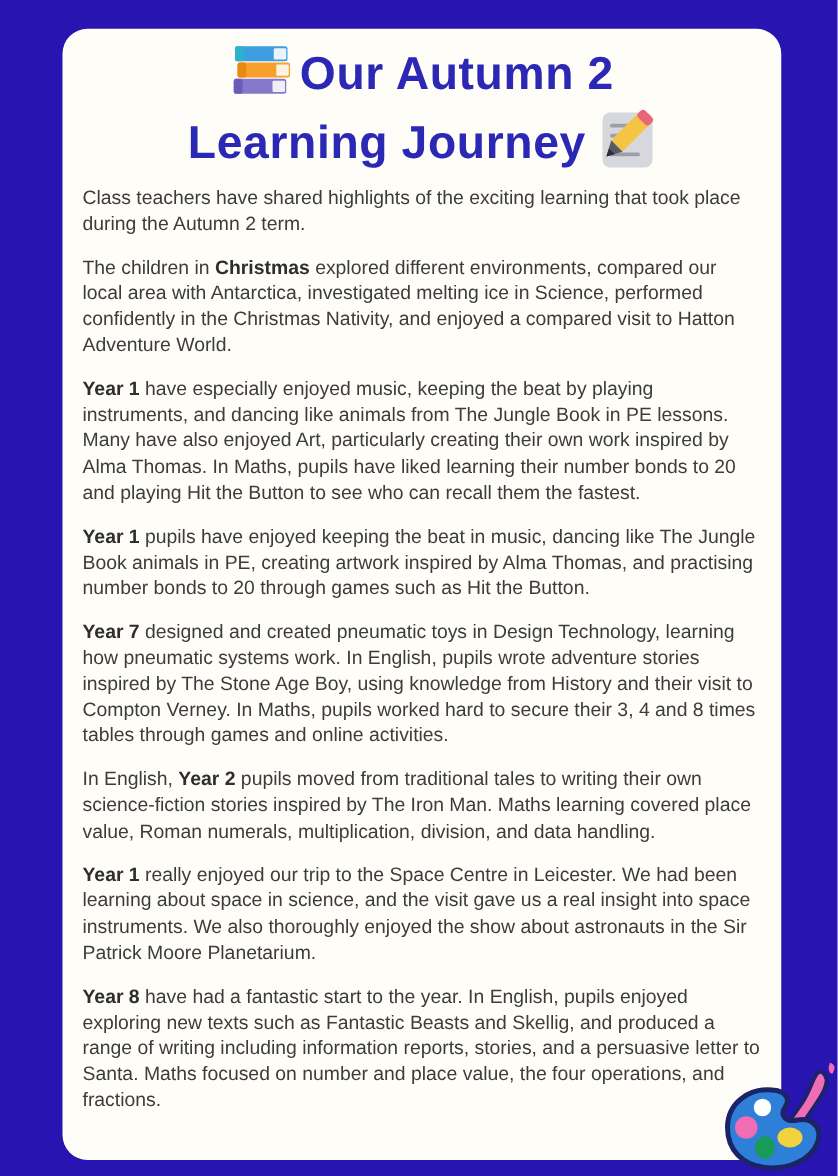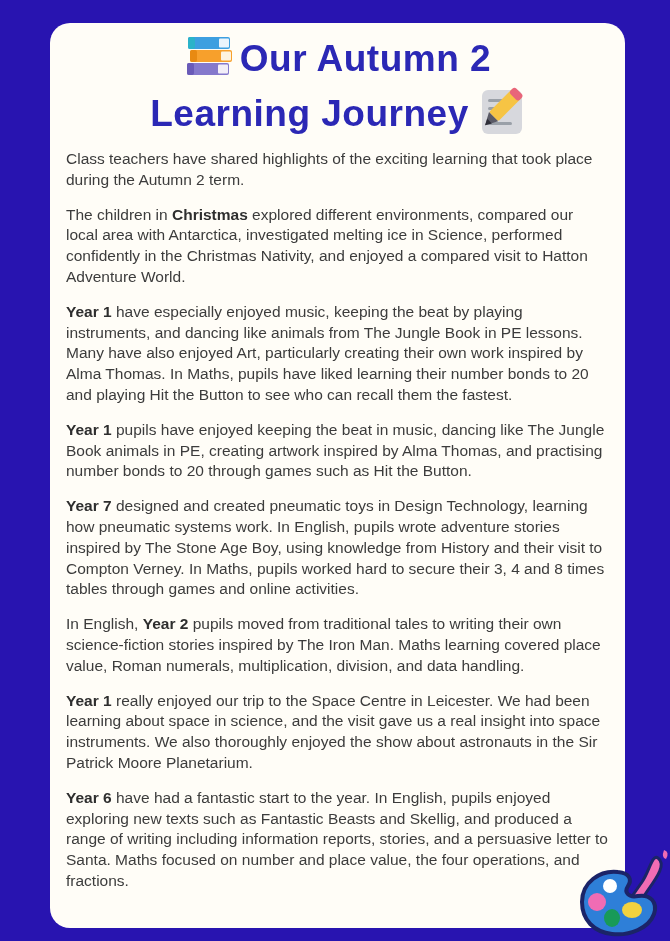--- a/index.html
+++ b/index.html
@@ -105,21 +105,21 @@
     <p><span></span><strong>Year 1</strong><span> have especially enjoyed music, keeping the beat by playing instruments, and dancing like animals from The Jungle Book in PE lessons. Many have also enjoyed Art, particularly creating their own work inspired by Alma Thomas. In Maths, pupils have liked learning their number bonds to 20 and playing Hit the Button to see who can recall them the fastest.</span></p>
 
     <p><span></span><strong>Year 1</strong><span> pupils have enjoyed keeping the beat in music, dancing like The Jungle Book animals in PE, creating artwork inspired by Alma Thomas, and practising number bonds to 20 through games such as Hit the Button.</span></p>
 
     <p><span></span><strong>Year 7</strong><span> designed and created pneumatic toys in Design Technology, learning how pneumatic systems work. In English, pupils wrote adventure stories inspired by The Stone Age Boy, using knowledge from History and their visit to Compton Verney. In Maths, pupils worked hard to secure their 3, 4 and 8 times tables through games and online activities.</span></p>
 
     <p><span>In English, </span><strong>Year 2</strong><span> pupils moved from traditional tales to writing their own science-fiction stories inspired by The Iron Man. Maths learning covered place value, Roman numerals, multiplication, division, and data handling.</span></p>
 
     <p><span></span><strong>Year 1</strong><span> really enjoyed our trip to the Space Centre in Leicester. We had been learning about space in science, and the visit gave us a real insight into space instruments. We also thoroughly enjoyed the show about astronauts in the Sir Patrick Moore Planetarium.</span></p>
 
-    <p><span></span><strong>Year 6</strong><span>  have had a fantastic start to the year. In English, pupils enjoyed exploring new texts such as Fantastic Beasts and Skellig, and produced a range of writing including information reports, stories, and a persuasive letter to Santa. Maths focused on number and place value, the four operations, and fractions.</span></p>
+    <p><span></span><strong>Year 8</strong><span>  have had a fantastic start to the year. In English, pupils enjoyed exploring new texts such as Fantastic Beasts and Skellig, and produced a range of writing including information reports, stories, and a persuasive letter to Santa. Maths focused on number and place value, the four operations, and fractions.</span></p>
   </div>
 </div>
 
 <div class="palette">
   <svg width="100" height="95" viewBox="0 0 100 95">
 
     <g>
       <path d="M88 12 C 96 18, 88 30, 78 44 L 66 62 L 58 56 L 72 36 C 80 24, 82 8, 88 12 Z" fill="#f06cb4" stroke="#1b2468" stroke-width="3" stroke-linejoin="round"></path>
 
       <path d="M66 62 L 58 56 L 50 64 L 58 72 Z" fill="#1b2468"></path>

